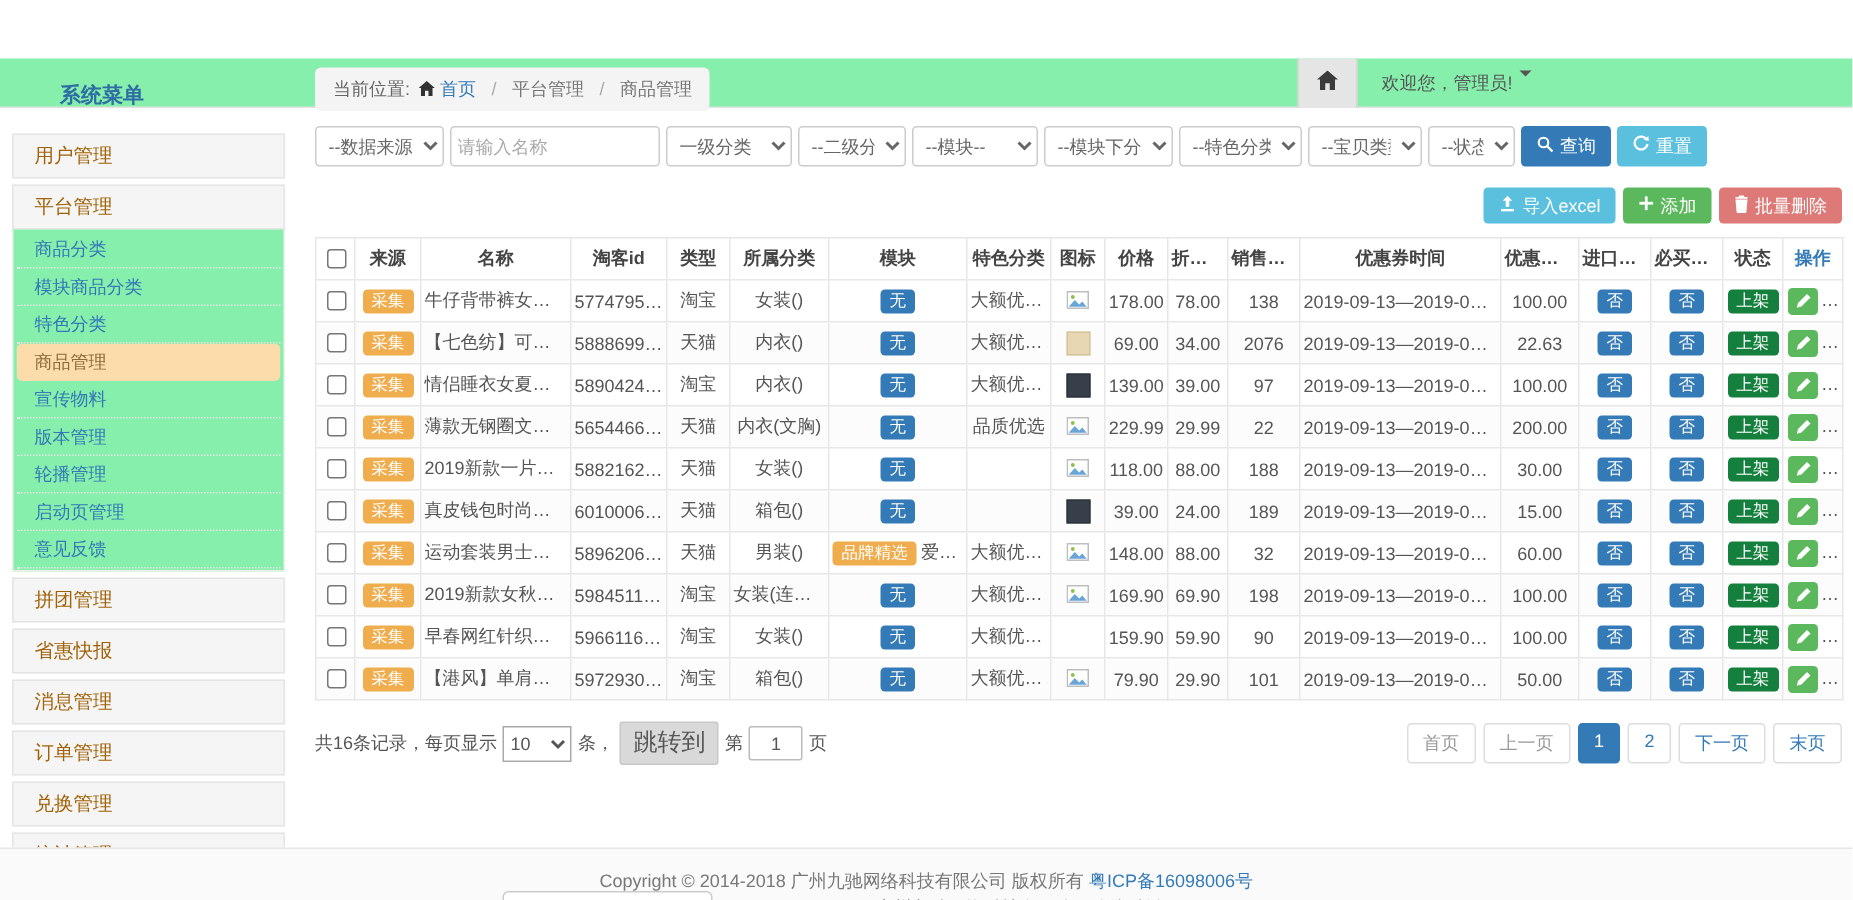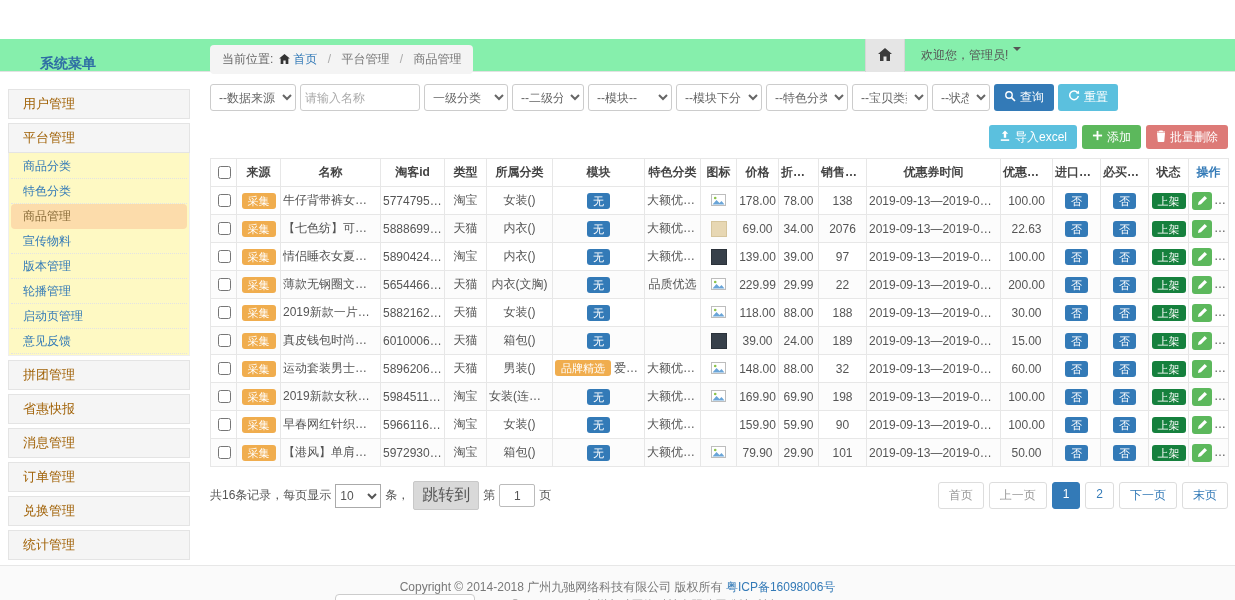--- a/index.html
+++ b/index.html
@@ -12,21 +12,21 @@
   .topbar { height:33px; background:#86efac; border-bottom:1px solid #e2e2e2; position:relative;margin-top:39px; }
   .brand { position:absolute; left:245px; top:8px; font-size:15px; color:#787878; }
   .topbar-right { position:absolute; left:865px; top:0; height:33px; display:flex; align-items:center; }
   .home-btn { width:40px; height:33px; background:#e5e5e5; border-left:1px solid #d6d6d6; border-right:1px solid #d6d6d6; display:flex; align-items:center; justify-content:center; cursor:pointer; }
   .welcome { margin-left:16px; font-size:12px; color:#555; display:flex; align-items:flex-start; cursor:pointer; }
   .caret { display:inline-block; margin-left:5px; width:0; height:0; border-left:4px solid transparent; border-right:4px solid transparent; border-top:4px solid #555; }
   
   .sidebar { position:absolute; left:8px; top:45px; width:182px; }
   .sidebar-title { color:#2e6da4; font-weight:bold; font-size:14px; padding:10px 4px 12px 4px;margin-left:28px; }
   .menu-group { background:#f5f5f5; border:1px solid #e4e4e4; padding:6px 14px; font-size:13px; color:#a16207; margin-top:4px; cursor:pointer; line-height:16px; }
-  .menu-subs { border:1px solid #efefef; border-top:none; background:#fef9c3; padding:1px 2px; }
+  .menu-subs { border:1px solid #efefef; border-top:none; background:#86efac; padding:1px 2px; }
   .menu-sub { padding:5px 12px; font-size:12px; color:#337ab7; border-bottom:1px dotted #e3e3e3; cursor:pointer; line-height:14px; }
   .menu-sub.active { background:#fcdcab; color:#8a6d3b; border-radius:4px; border-bottom-color:transparent; }
   
   .content { position:absolute; left:210px; top:45px; width:1018px; }
   .breadcrumb { display:inline-block; background:#f4f4f4; border-radius:4px; padding:6px 12px; font-size:12px; color:#666; }
   .breadcrumb .crumb-home-link { color:#337ab7; cursor:pointer; }
   .crumb-sep { color:#aaa; margin:0 7px; }
   .crumb-cur { color:#777; }
   .bc-home-icon { vertical-align:-1px; margin:0 3px 0 6px; }
   
@@ -97,20 +97,21 @@
   </div>
 </div>
 
 <div class="sidebar">
   <div class="sidebar-title">系统菜单</div>
   <div>
       <div class="menu-group">用户管理</div>
       <div class="menu-group">平台管理</div>
       <div class="menu-subs">
         <div class="menu-sub">商品分类</div>
+        <div class="menu-sub">模块商品分类</div>
         <div class="menu-sub">特色分类</div>
         <div class="menu-sub active">商品管理</div>
         <div class="menu-sub">宣传物料</div>
         <div class="menu-sub">版本管理</div>
         <div class="menu-sub">轮播管理</div>
         <div class="menu-sub">启动页管理</div>
         <div class="menu-sub">意见反馈</div>
       </div>
       <div class="menu-group">拼团管理</div>
       <div class="menu-group">省惠快报</div>
@@ -128,21 +129,21 @@
           <path d="M7 0 L14 6 H12 V13 H8.5 V8.5 H5.5 V13 H2 V6 H0 Z" fill="#333"></path>
         </svg></span><span class="crumb-home-link">首页</span>
     <span class="crumb-sep">/</span>
     <span class="crumb-cur">平台管理</span>
     <span class="crumb-sep">/</span>
     <span class="crumb-cur">商品管理</span>
   </div>
 
   <div class="filters">
     <select class="filter" style="width:86px"><option>--数据来源--</option></select>
-    <input class="filter" style="width: 120px;" placeholder="请输入名称">
+    <input class="filter" style="width: 140px;" placeholder="请输入名称">
     <select class="filter" style="width:84px"><option>一级分类</option></select>
     <select class="filter" style="width:72px"><option>--二级分类--</option></select>
     <select class="filter" style="width:84px"><option>--模块--</option></select>
     <select class="filter" style="width:86px"><option>--模块下分类--</option></select>
     <select class="filter" style="width:82px"><option>--特色分类--</option></select>
     <select class="filter" style="width:76px"><option>--宝贝类型--</option></select>
     <select class="filter" style="width:58px"><option>--状态--</option></select>
     <button class="btn btn-primary">
       <span><svg width="12" height="12" viewBox="0 0 12 12">
             <circle cx="5" cy="5" r="3.2" fill="none" stroke="#fff" stroke-width="1.4"></circle>

